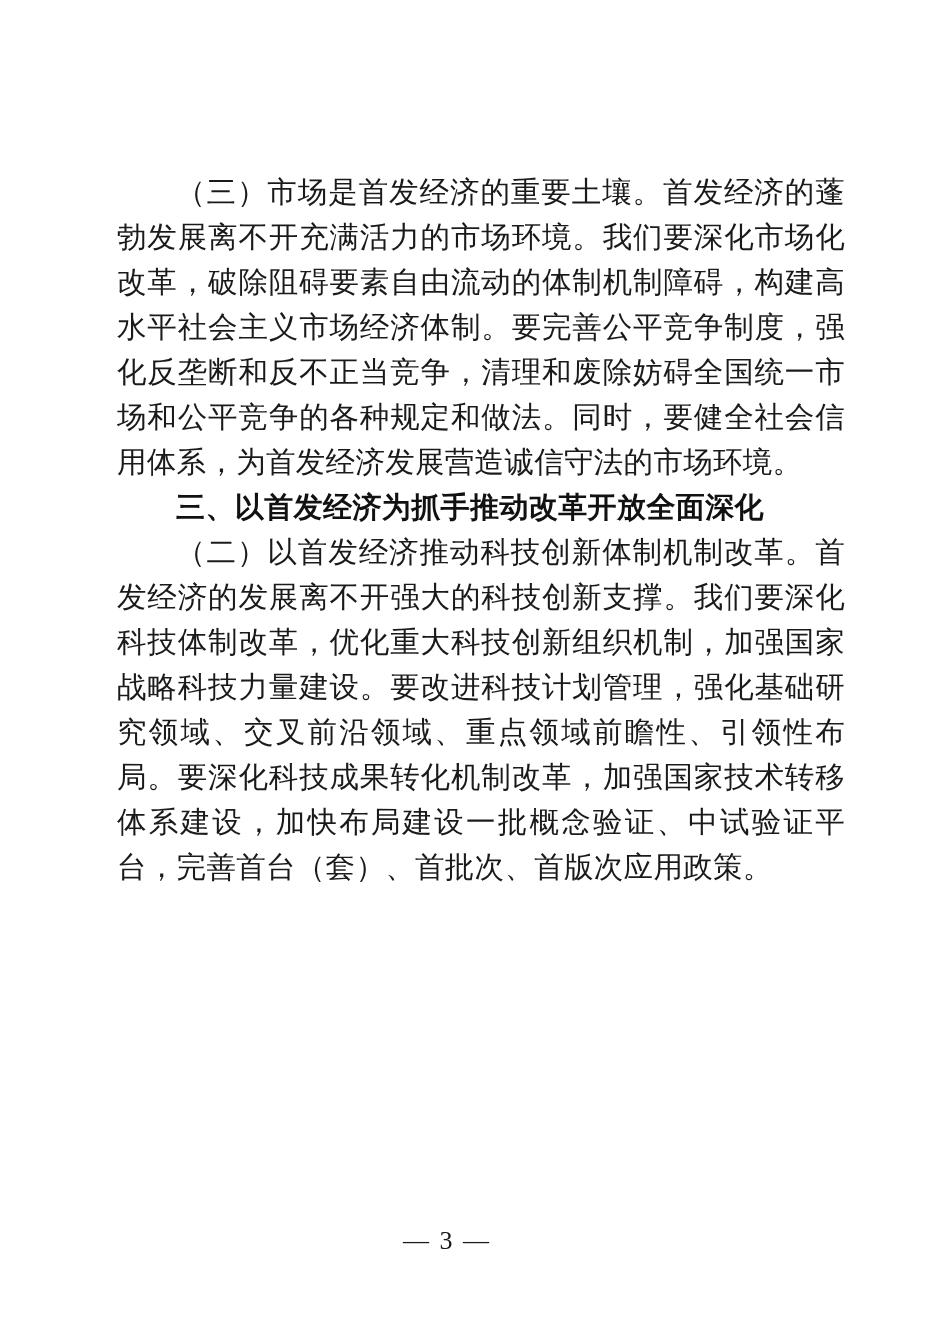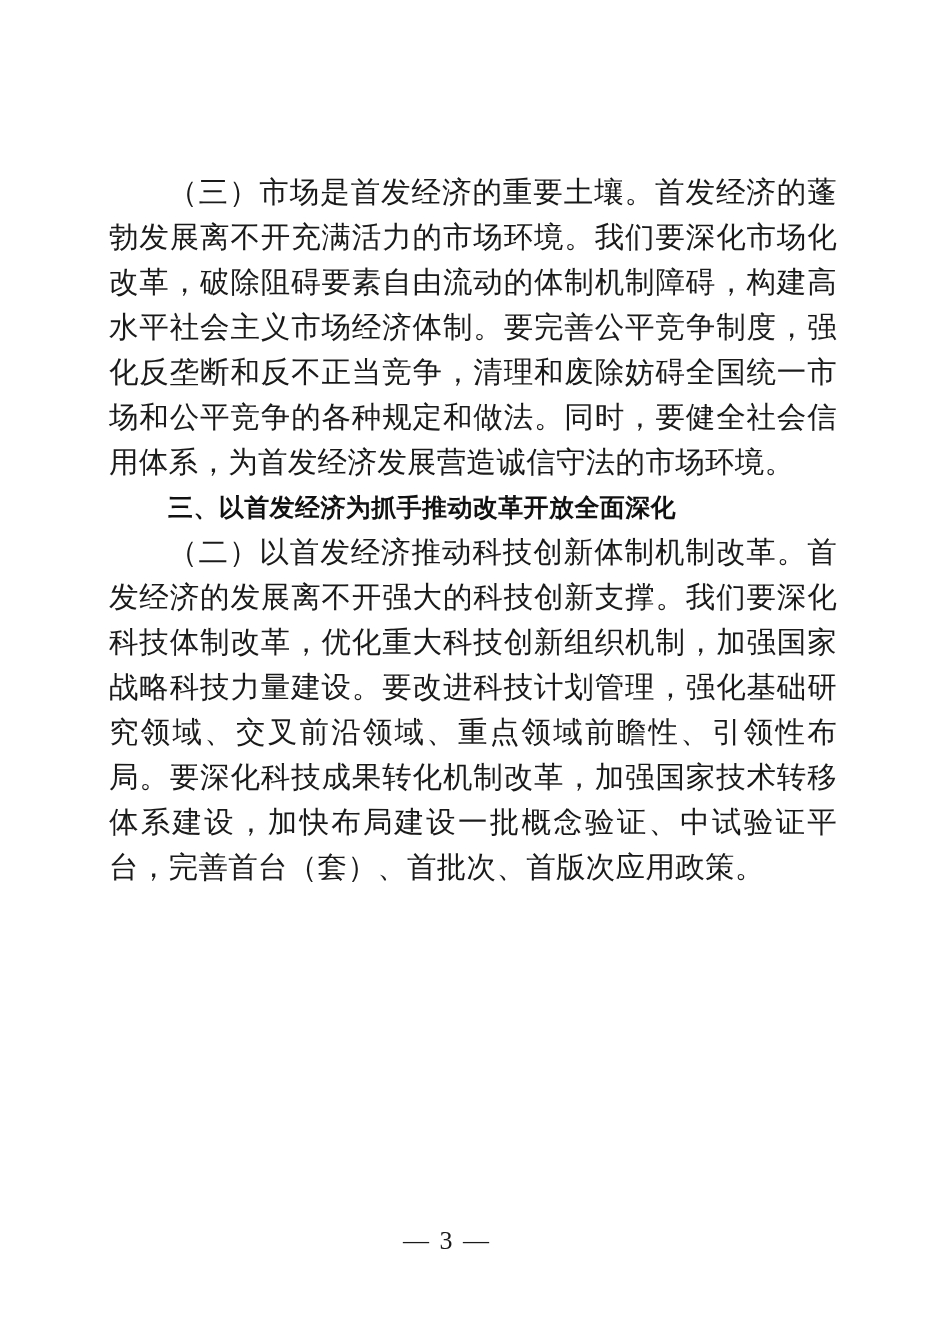--- a/index.html
+++ b/index.html
@@ -13,21 +13,21 @@
     position: relative;
     width: 950px;
     height: 1344px;
     background: #ffffff;
     overflow: hidden;
     box-sizing: border-box;
   }
 
   .content {
     position: absolute;
-    left: 109px;
+    left: 117px;
     top: 170px;
     width: 728px;
   }
 
   
   .para {
     font-family: "Liberation Serif", "DejaVu Serif", serif;
     font-size: 29.5px;
     line-height: 45px;
     color: #1a1a1a;
@@ -39,21 +39,21 @@
     -webkit-font-smoothing: antialiased;
   }
 
   .para + .para {
     margin-top: 16px;
   }
 
   
   .section-heading {
     font-family: "Liberation Sans", "DejaVu Sans", sans-serif;
-    font-size: 25px;
+    font-size: 29px;
     line-height: 45px;
     font-weight: bold;
     color: #111111;
     text-indent: 59px;
     margin: 0;
     letter-spacing: 0.4px;
   }
 
   .footer {
     position: absolute;

